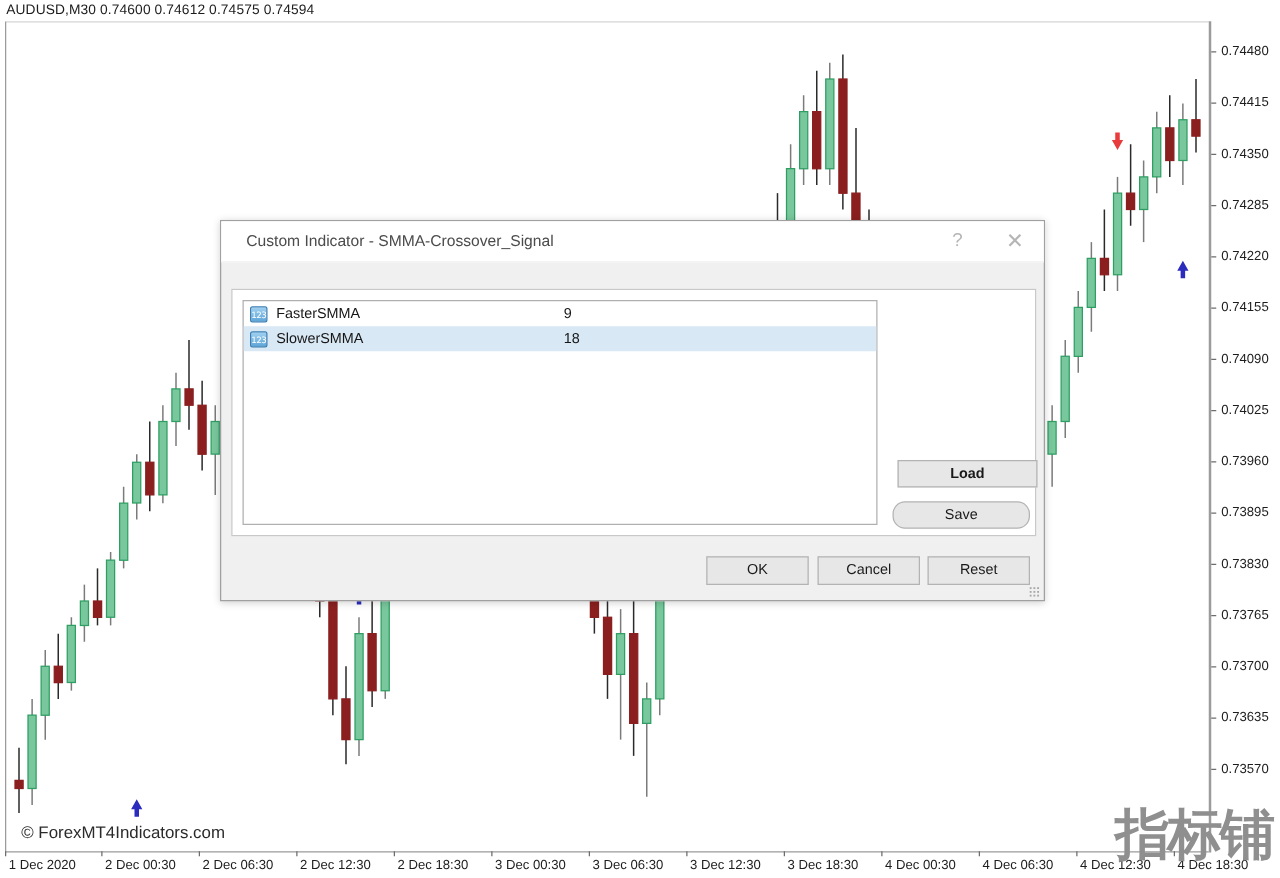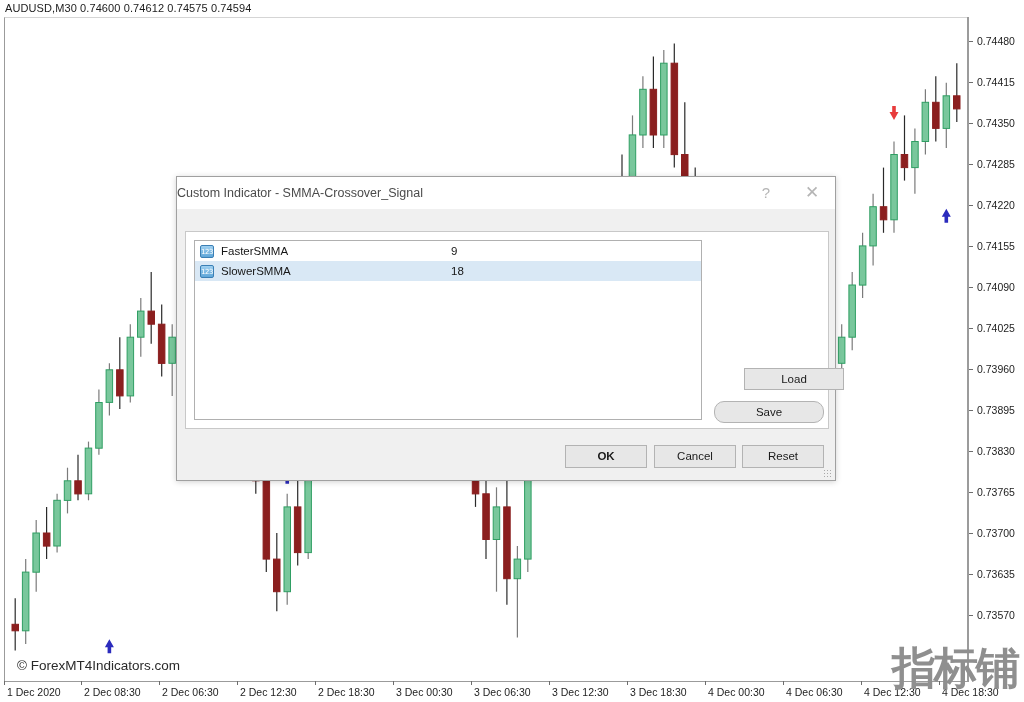--- a/index.html
+++ b/index.html
@@ -75,21 +75,21 @@
     width: 660px; height: 305px;
     background: #f0f0f0;
     border: 1px solid #a0a0a0;
     box-shadow: 0 1px 6px rgba(0,0,0,0.18);
   }
   .titlebar {
     position: relative; height: 33px; background: #ffffff;
     border-bottom: 1px solid #f0f0f0;
   }
   .title-text {
-    position: absolute; left: 0; top: 9px;
+    position: absolute; left: 20px; top: 9px;
     font-size: 12.5px; color: #4b4b4b; white-space: nowrap;
   }
   .tb-btn {
     position: absolute; top: 0; width: 46px; height: 32px;
     text-align: center; line-height: 32px;
     font-size: 15px; color: #b5b5b5; cursor: default; user-select: none;
   }
   .tb-help { right: 46px; }
   .tb-close { right: 0; font-size: 17px; }
 
@@ -144,25 +144,25 @@
     text-align: center; line-height: 12px; letter-spacing: -0.5px;
     font-family: "DejaVu Sans", sans-serif;
   }
 
   
   .btn {
     background: #e7e7e7; border: 1px solid #b3b3b3;
     font-size: 11.5px; color: #1a1a1a; text-align: center;
     cursor: default; user-select: none;
   }
-  .btn-load { position: absolute; left: 558px; top: 136px; width: 100px; height: 22px; line-height: 20px; }
+  .btn-load { position: absolute; left: 532px; top: 136px; width: 112px; height: 22px; line-height: 20px; font-weight: bold; }
   .btn-save { position: absolute; left: 528px; top: 169px; width: 110px; height: 22px; line-height: 20px; border-radius: 10px; }
 
   
-  .btn-ok     { position: absolute; left: 388px; top: 268px; width: 82px; height: 23px; line-height: 21px; font-weight: bold; }
+  .btn-ok     { position: absolute; left: 388px; top: 268px; width: 82px; height: 23px; line-height: 21px; }
   .btn-cancel { position: absolute; left: 477px; top: 268px; width: 82px; height: 23px; line-height: 21px; }
   .btn-reset  { position: absolute; left: 565px; top: 268px; width: 82px; height: 23px; line-height: 21px; }
 
   .grip {
     position: absolute; right: 3px; bottom: 2px; width: 9px; height: 9px;
     background-image:
       radial-gradient(circle, #a8a8a8 0.7px, transparent 0.8px);
     background-size: 3px 3px;
   }
 </style>
@@ -579,21 +579,21 @@
       <div class="price-tick" style="top: 574px;"></div>
       <div class="price-label" style="top: 574px;">0.73635</div>
       <div class="price-tick" style="top: 615px;"></div>
       <div class="price-label" style="top: 615px;">0.73570</div>
     </div>
 
   <div id="time-axis">
       <div class="time-tick" style="left: 4px;"></div>
       <div class="time-label" style="left: 7px;">1 Dec 2020</div>
       <div class="time-tick" style="left: 81px;"></div>
-      <div class="time-label" style="left: 84px;">2 Dec 08:30</div>
+      <div class="time-label" style="left: 84px;">2 Dec 00:30</div>
       <div class="time-tick" style="left: 159px;"></div>
       <div class="time-label" style="left: 162px;">2 Dec 06:30</div>
       <div class="time-tick" style="left: 237px;"></div>
       <div class="time-label" style="left: 240px;">2 Dec 12:30</div>
       <div class="time-tick" style="left: 315px;"></div>
       <div class="time-label" style="left: 318px;">2 Dec 18:30</div>
       <div class="time-tick" style="left: 393px;"></div>
       <div class="time-label" style="left: 396px;">3 Dec 00:30</div>
       <div class="time-tick" style="left: 471px;"></div>
       <div class="time-label" style="left: 474px;">3 Dec 06:30</div>

